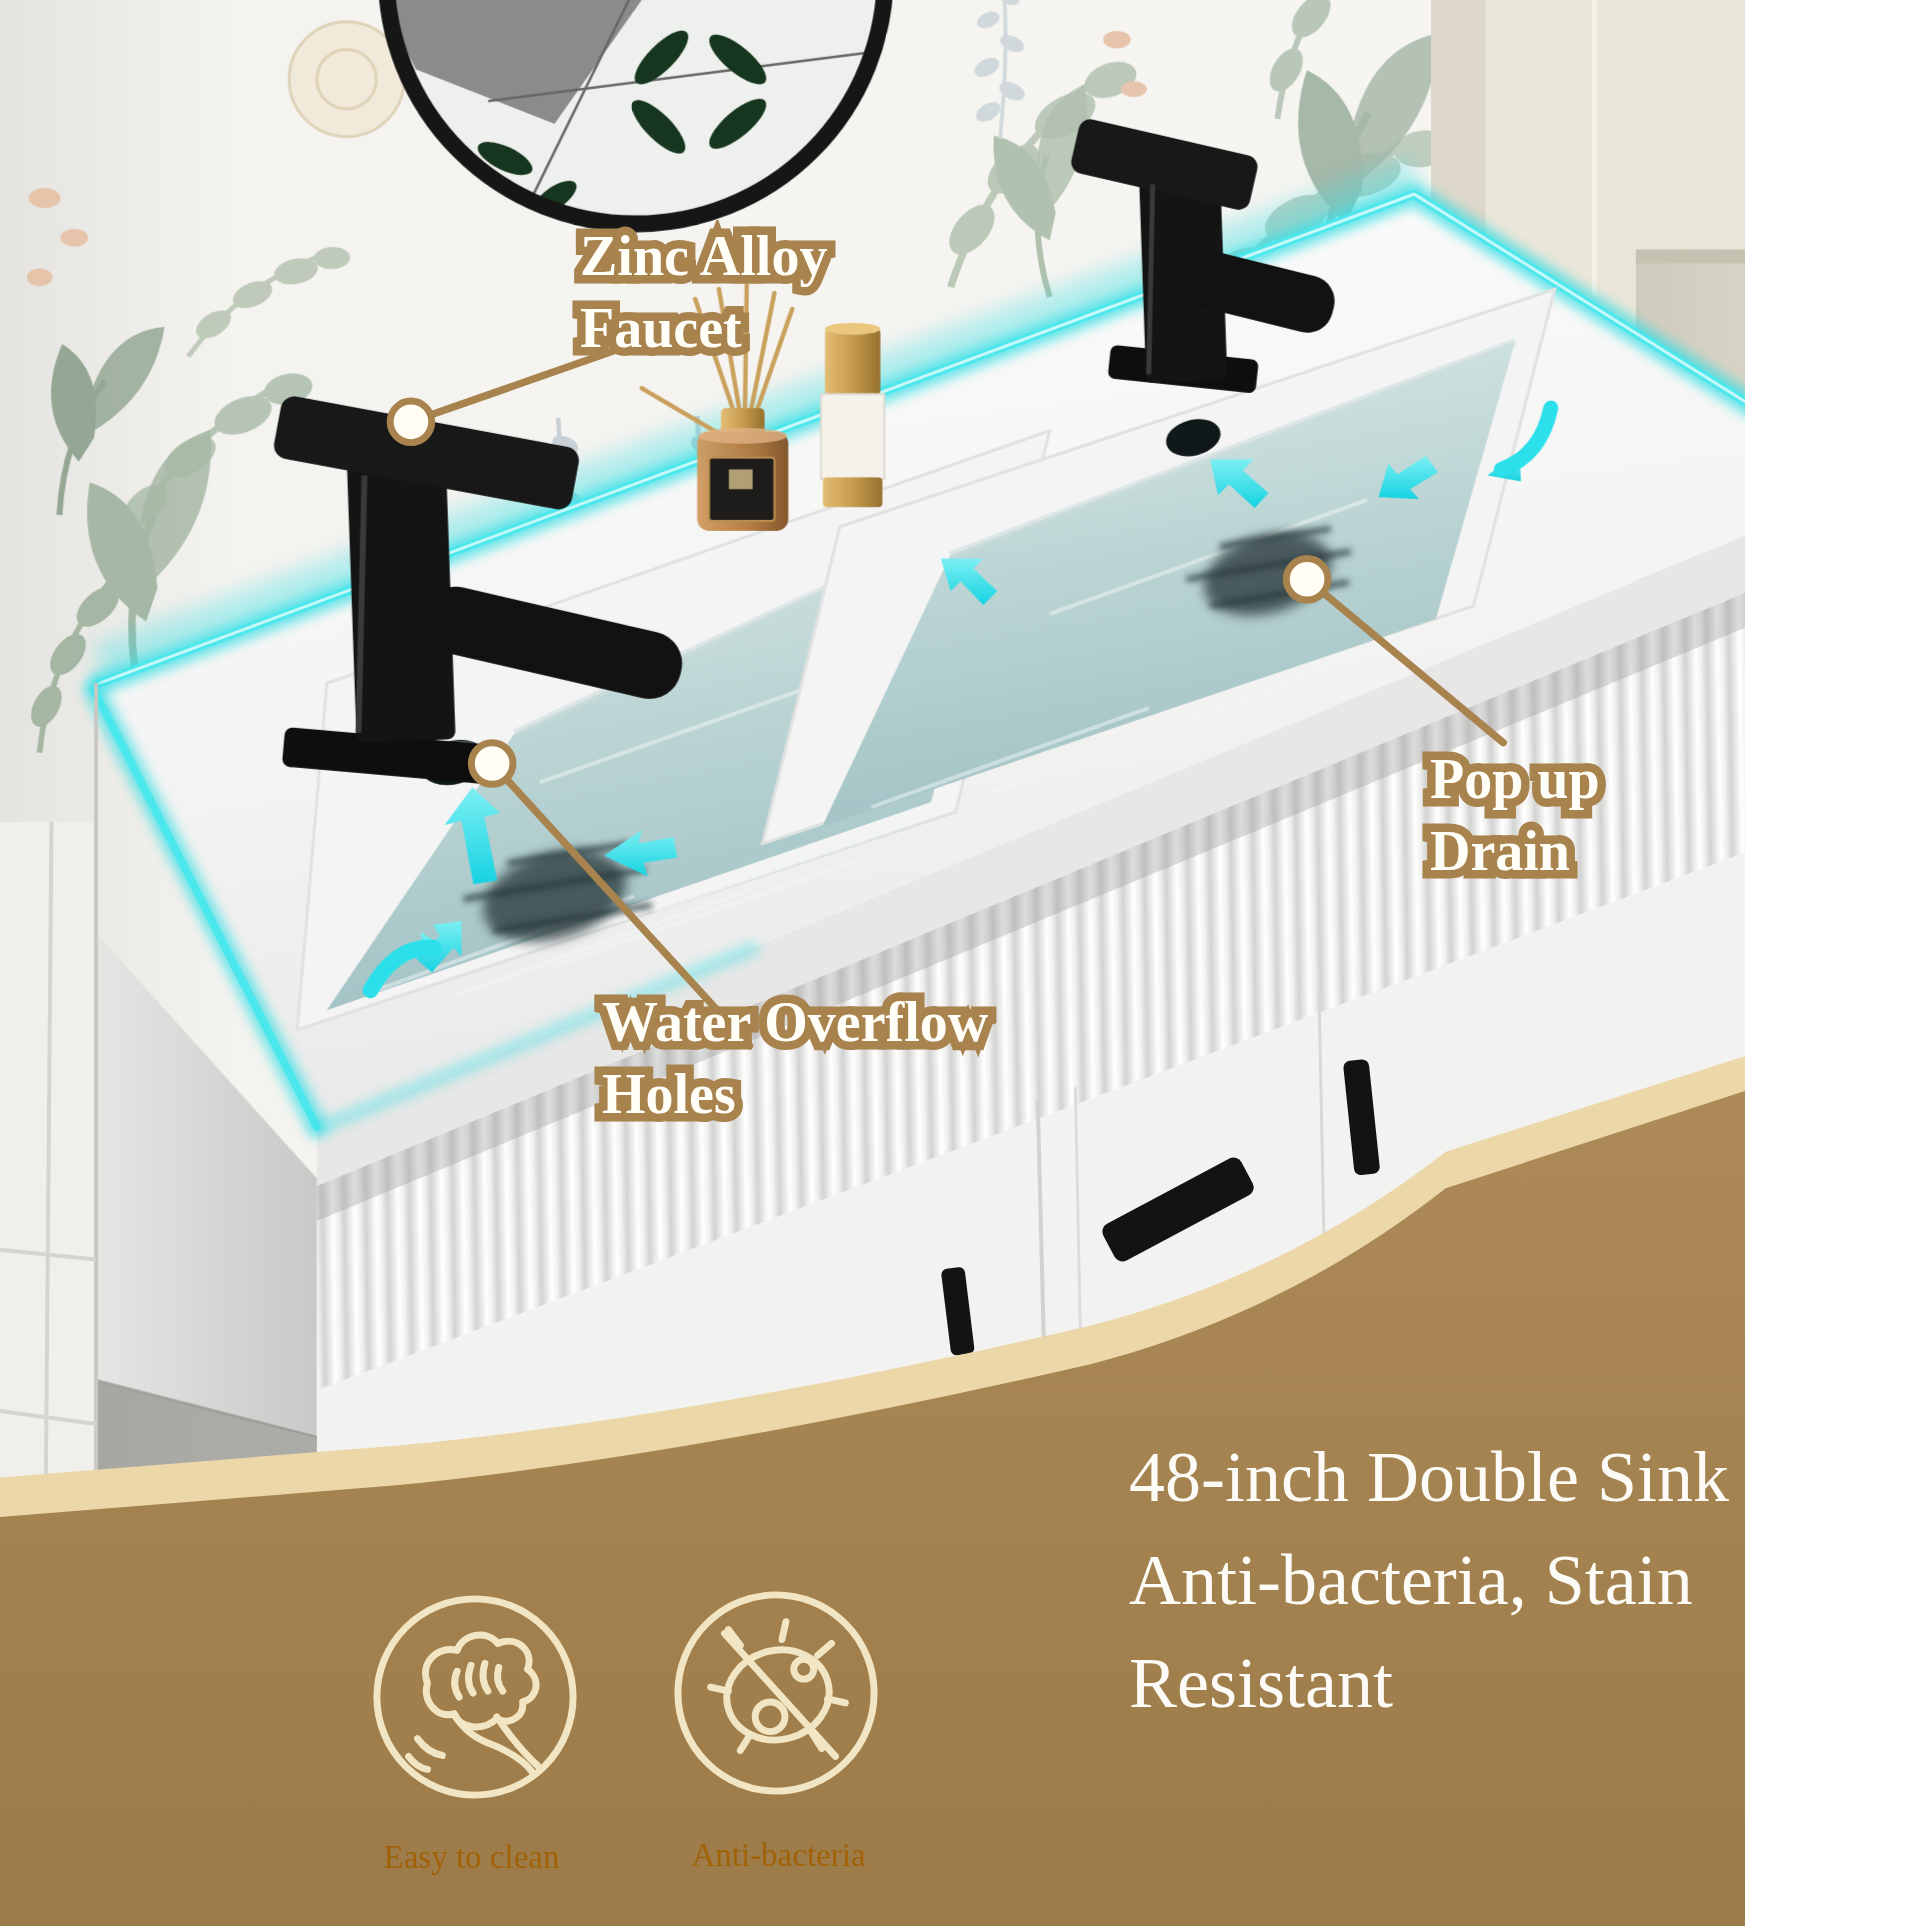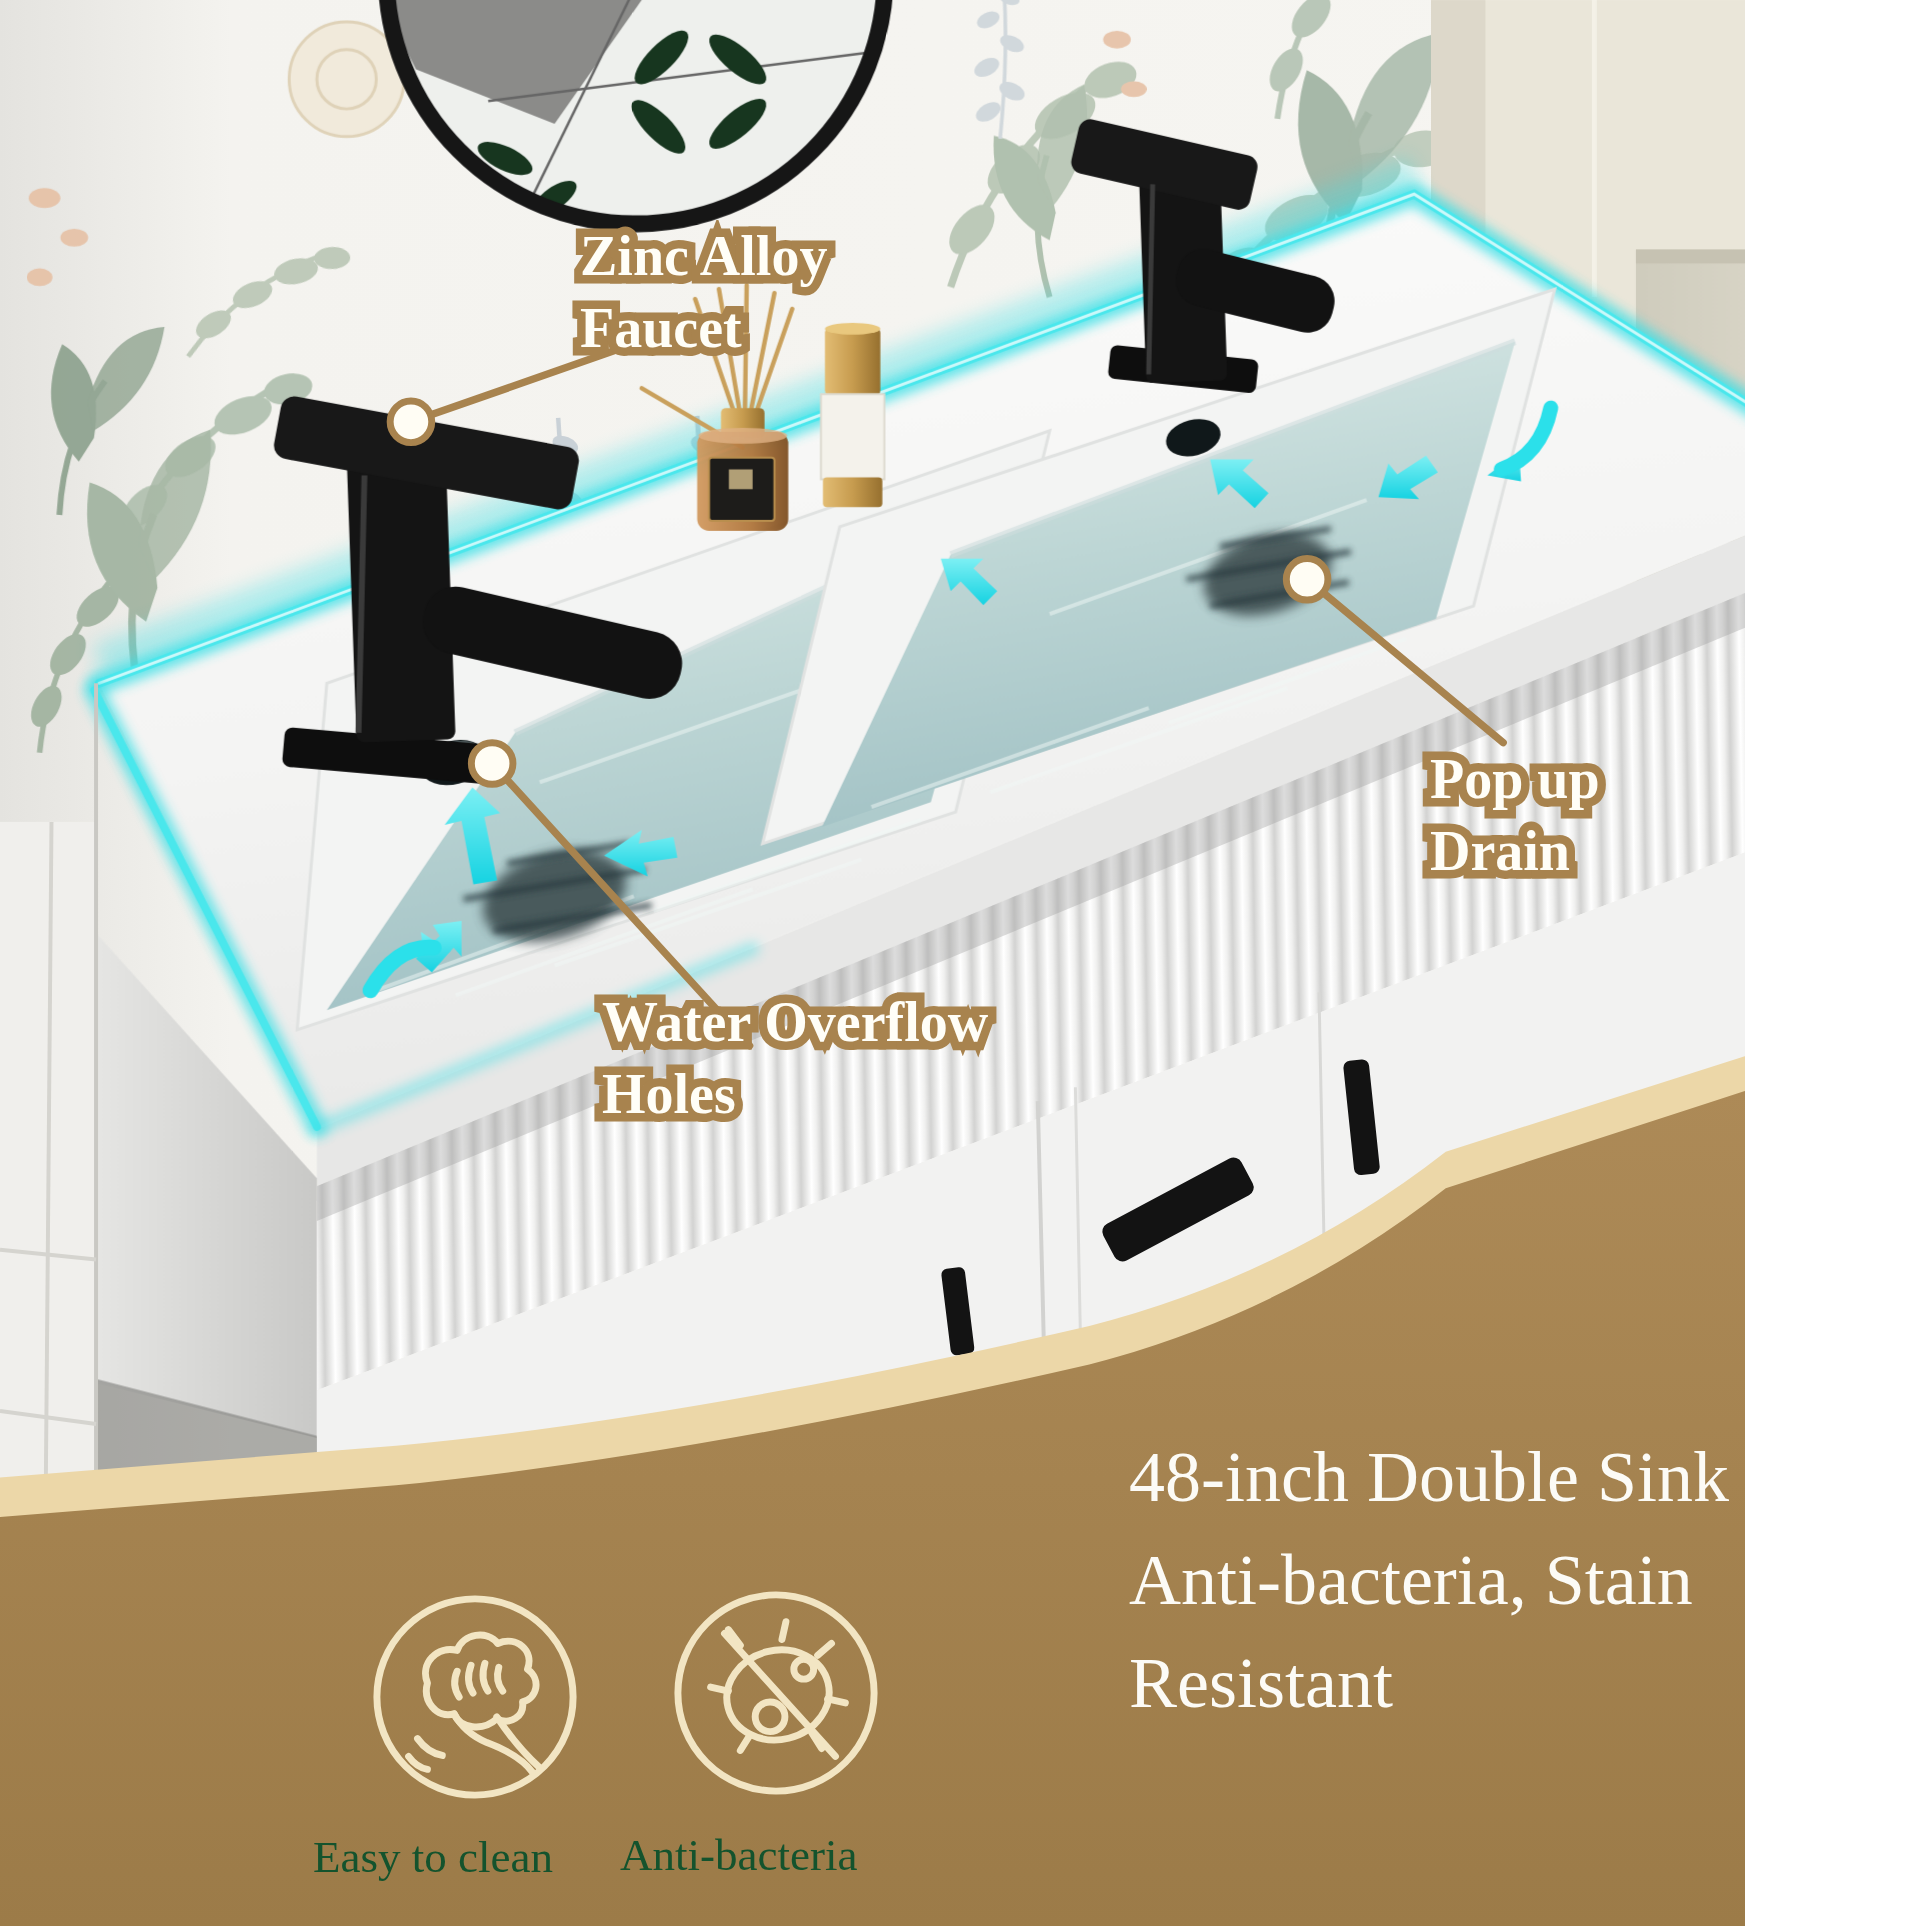--- a/index.html
+++ b/index.html
@@ -18,22 +18,22 @@
   #callout-overflow{left:602px;top:986px;}
 
   
   #description{position:absolute;left:1129px;top:1426px;width:792px;
       color:#fcfbf6;font-size:72px;line-height:103px;font-weight:400;}
 
   
   .feat-icon{position:absolute;width:218px;height:218px;}
   #feat-icon-clean{left:366px;top:1588px;}
   #feat-icon-anti{left:667px;top:1584px;}
-  .feat-label{position:absolute;width:317px;text-align:left;color:#14532d;
-      font-size:45px;line-height:46px;}
+  .feat-label{position:absolute;width:317px;text-align:center;color:#a16207;
+      font-size:33px;line-height:46px;}
   #feat-label-clean{left:313px;top:1834px;}
   #feat-label-anti{left:620px;top:1832px;}
 </style>
 </head>
 <body>
 
 <div id="stage">
 
 <svg id="scene" viewBox="0 0 1946 1946" xmlns="http://www.w3.org/2000/svg">
   <defs>

